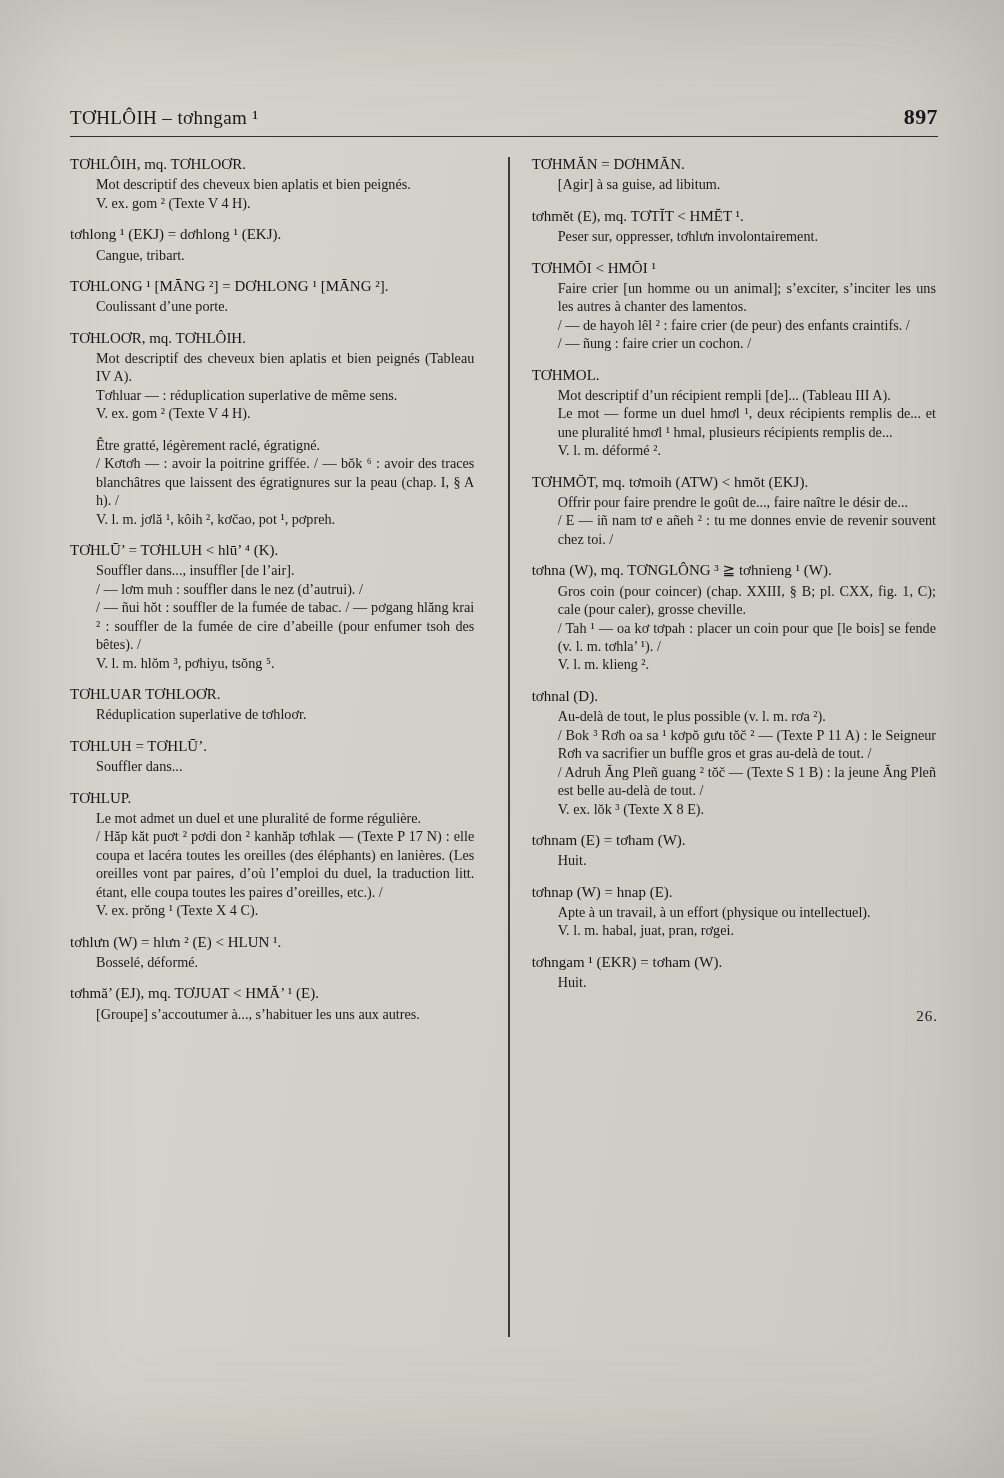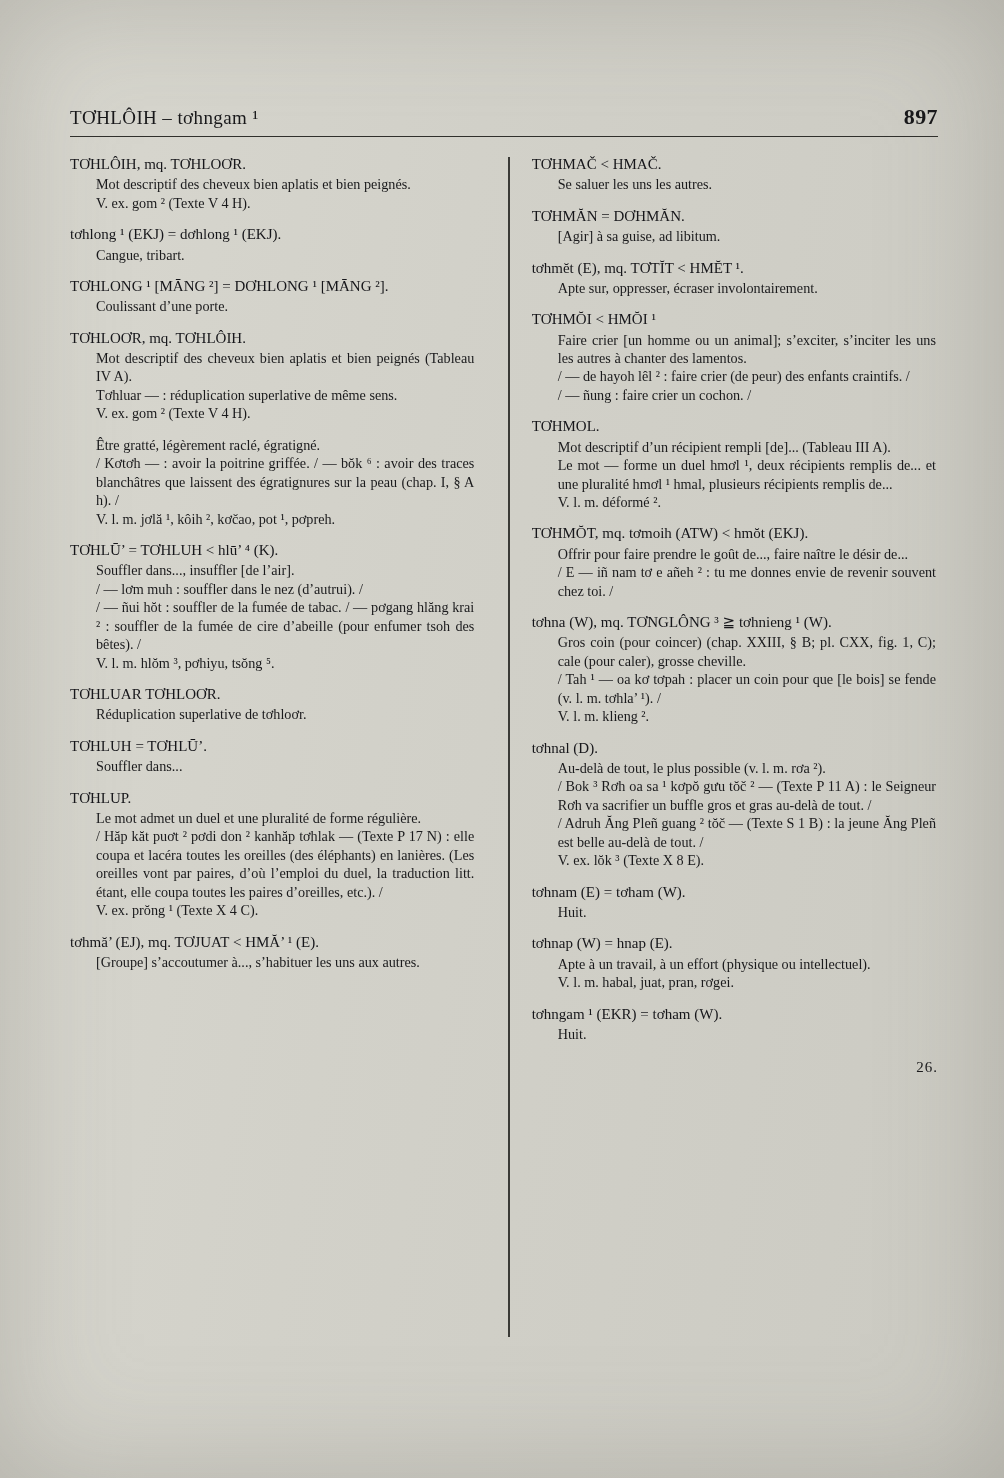--- a/index.html
+++ b/index.html
@@ -155,41 +155,41 @@
         </div>
         <div class="entry">
           <div class="hw">TƠHLUP.</div>
           <div class="body">
               <span class="ind">Le mot admet un duel et une pluralité de forme régulière.</span>
               <span class="ind">/ Hăp kăt puơt ² pơdi don ² kanhăp tơhlak — (Texte P 17 N) : elle coupa et lacéra toutes les oreilles (des éléphants) en lanières. (Les oreilles vont par paires, d’où l’emploi du duel, la traduction litt. étant, elle coupa toutes les paires d’oreilles, etc.). /</span>
               <span class="ind">V. ex. prŏng ¹ (Texte X 4 C).</span>
             </div>
         </div>
         <div class="entry">
+          <div class="hw">tơhlưn (W) = hlưn ² (E) &lt; HLUN ¹.</div>
+          <div class="body">Bosselé, déformé.</div>
+        </div>
+        <div class="entry">
           <div class="hw">tơhmă’ (EJ), mq. TƠJUAT &lt; HMĂ’ ¹ (E).</div>
           <div class="body">[Groupe] s’accoutumer à..., s’habituer les uns aux autres.</div>
         </div>
 
       </div>
 
       <div class="divider"></div>
 
       <div class="col col-right">
 
         <div class="entry">
-          <div class="hw">TƠHMAČ &lt; HMAČ.</div>
-          <div class="body">Se saluer les uns les autres.</div>
-        </div>
-        <div class="entry">
           <div class="hw">TƠHMĂN = DƠHMĂN.</div>
           <div class="body">[Agir] à sa guise, ad libitum.</div>
         </div>
         <div class="entry">
           <div class="hw">tơhmĕt (E), mq. TƠTĬT &lt; HMĔT ¹.</div>
-          <div class="body">Apte sur, oppresser, écraser involontairement.</div>
+          <div class="body">Peser sur, oppresser, tơhlưn involontairement.</div>
         </div>
         <div class="entry">
           <div class="hw">TƠHMŎI &lt; HMŎI ¹</div>
           <div class="body">
               <span class="ind">Faire crier [un homme ou un animal]; s’exciter, s’inciter les uns les autres à chanter des lamentos.</span>
               <span class="ind">/ — de hayoh lêl ² : faire crier (de peur) des enfants craintifs. /</span>
               <span class="ind">/ — ñung : faire crier un cochon. /</span>
             </div>
         </div>
         <div class="entry">

